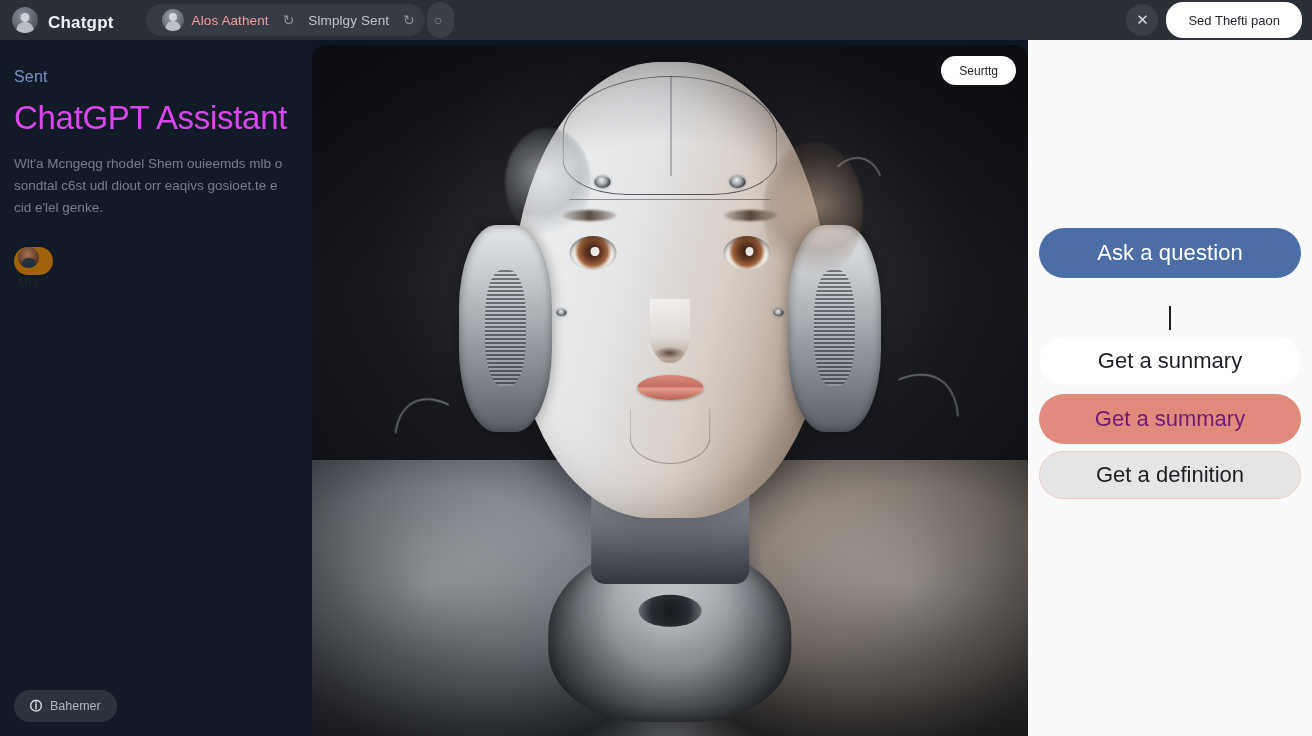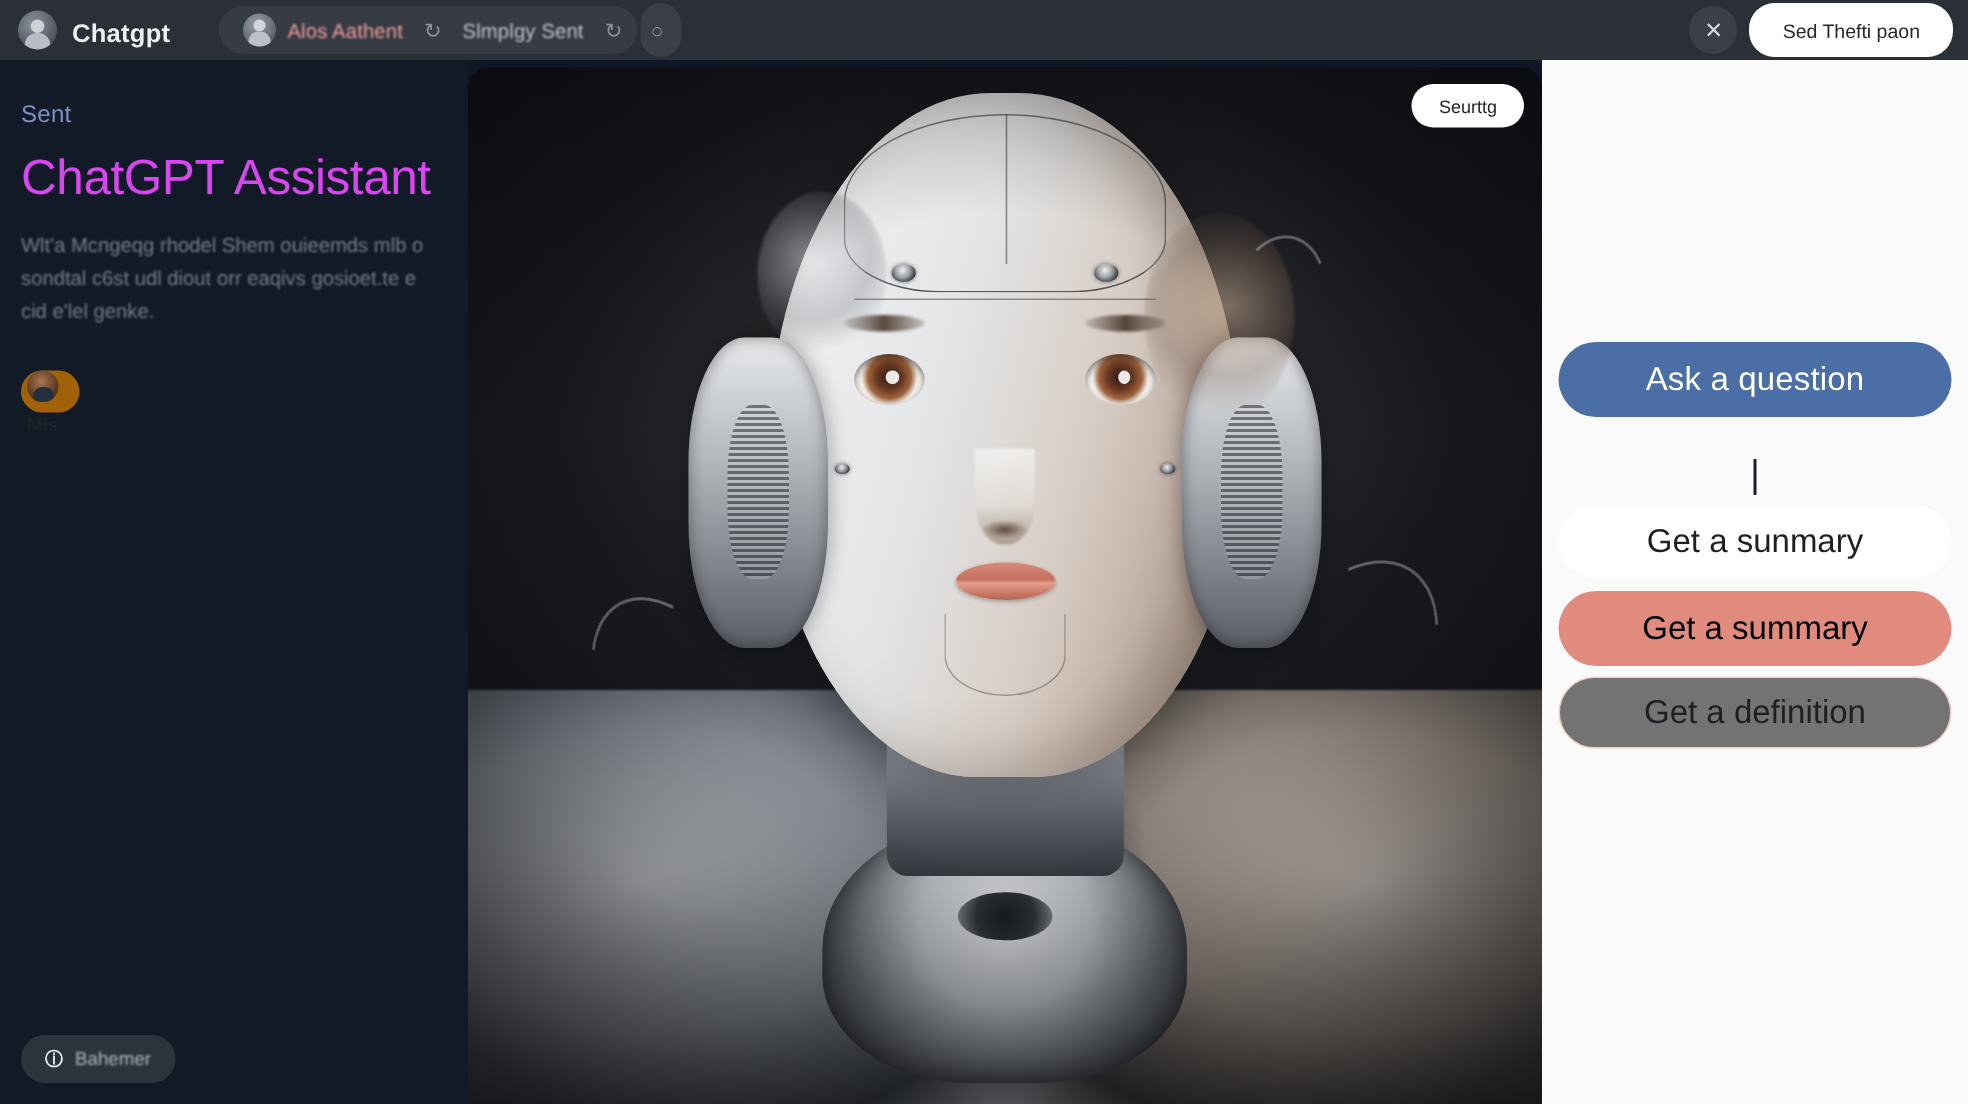--- a/index.html
+++ b/index.html
@@ -625,27 +625,27 @@
     top: 297px;
     height: 48px;
     background: #ffffff;
     color: #1c1f24;
   }
 
   .btn-summary-solid {
     top: 354px;
     height: 50px;
     background: #e08b7d;
-    color: #000000;
+    color: #701a75;
   }
 
   .btn-definition {
     top: 411px;
     height: 48px;
-    background: #737373;
+    background: #e5e5e5;
     color: #1c1f24;
     border: 1px solid #f0cdc7;
   }
 </style>
 </head>
 <body>
 
 <div class="app">
 
   <div class="topbar">

